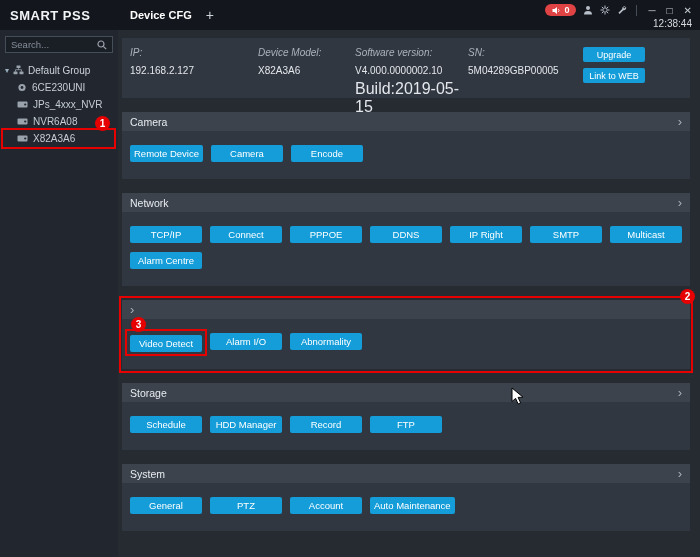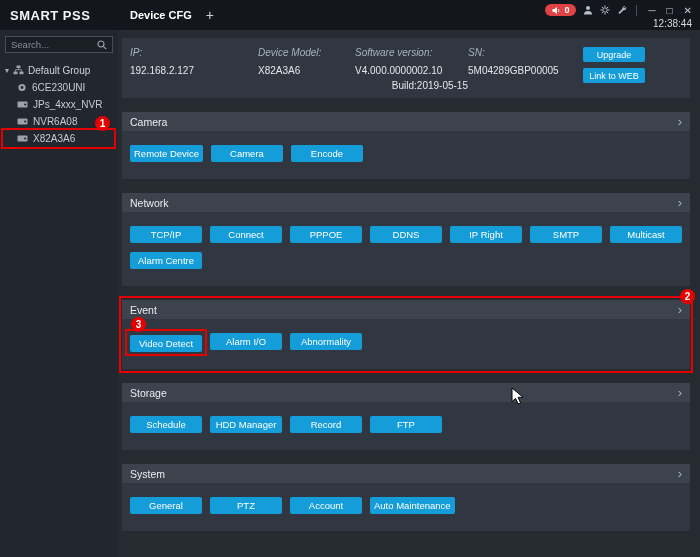--- a/index.html
+++ b/index.html
@@ -34,21 +34,21 @@
   .tree-item { display:flex; align-items:center; gap:5px; height:17px; padding-left:17px; color:#c6ccd3; font-size:10px; cursor:pointer; position:relative; white-space:nowrap; }
 
   
   .main { flex:1; padding:8px 10px 0 4px; position:relative; }
 
   .info-panel { background:#313741; height:60px; display:flex; align-items:flex-start; padding:9px 0 0 8px; }
   .info-col { display:flex; flex-direction:column; }
   .c1{width:128px}.c2{width:97px}.c3{width:113px}.c4{width:110px}
   .info-label { color:#aab2bc; font-size:10px; margin-bottom:7px;font-style:italic; }
   .info-value { color:#e3e7eb; font-size:10px; }
-  .info-value2 { color:#e3e7eb; font-size:10px; margin-top:4px;text-align:right; }
+  .info-value2 { color:#e3e7eb; font-size:16px; margin-top:4px; }
   .info-actions { margin-left:auto; margin-right:45px; display:flex; flex-direction:column; gap:6px; align-items:stretch; }
 
   .btn-sm { height:15px; min-width:62px; font-size:9px; background:#149dd9; color:#fff; border:none; border-radius:2px; padding:0 6px; cursor:pointer; font-family:inherit; }
   .btn { min-width:72px; height:17px; background:#149dd9; color:#fff; border:none; border-radius:2px; font-size:9.5px; padding:0 4px; cursor:pointer; font-family:inherit; }
 
   .section { margin-top:14px; background:#313741; position:relative; }
   .sec-header { height:19px; background:#3c434d; display:flex; align-items:center; padding:0 8px; cursor:pointer; }
   .sec-title { color:#e8ecf0; font-size:10.5px; flex:1; }
   .chev { color:#a7afb9; font-size:13px; line-height:1; }
   .btn-row { display:flex; flex-wrap:wrap; gap:9px 8px; padding:14px 8px 17px 8px; align-items:flex-start; }
@@ -238,21 +238,20 @@
           <button class="btn">DDNS</button>
           <button class="btn">IP Right</button>
           <button class="btn">SMTP</button>
           <button class="btn">Multicast</button>
           <button class="btn">Alarm Centre</button>
         </div>
       </div>
 
       <div class="section">
         <div class="sec-header">
-          <span class="sec-title">Event</span>
           <span class="chev">›</span>
         </div>
         <div class="btn-row">
           <span class="vd-wrap">
             <button class="btn">Video Detect</button>
             <span class="ann-frame frame3"></span>
             <span class="ann-badge badge3">3</span>
           </span>
           <button class="btn">Alarm I/O</button>
           <button class="btn">Abnormality</button>

